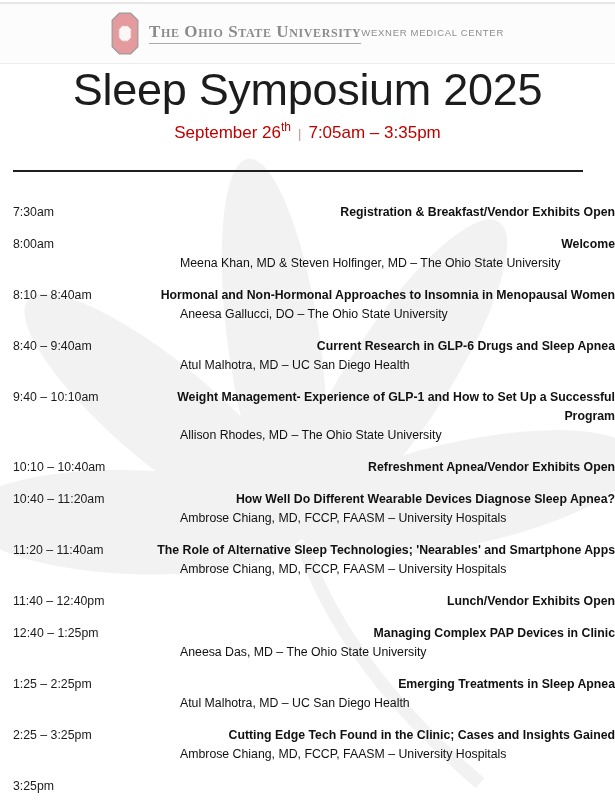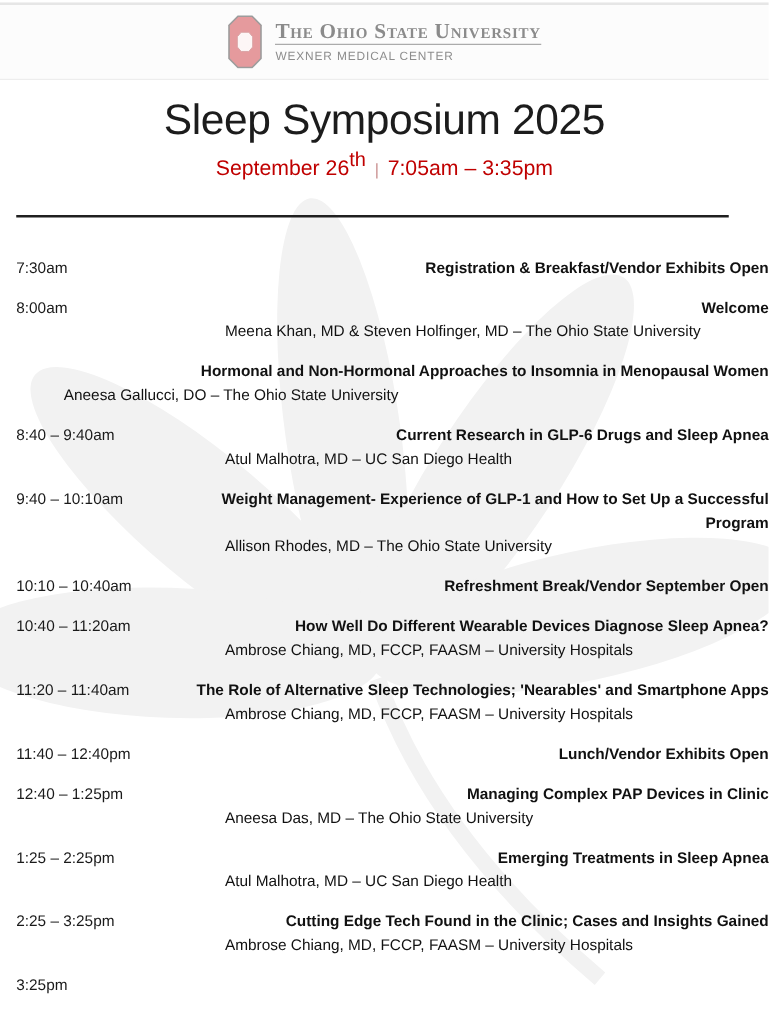--- a/index.html
+++ b/index.html
@@ -9,32 +9,32 @@
 
   
   .watermark { position:absolute; left:0; top:158px; z-index:0; pointer-events:none; }
 
   
   .banner { position:relative; z-index:1; margin-top:2px; height:62px;
             background:#fcfcfc; border-top:2px solid #e6e6e6; border-bottom:1px solid #ededed;
             display:flex; align-items:center; justify-content:center; }
   .banner-inner { display:flex; align-items:center; gap:10px; }
   .block-o { display:block; }
-  .logo-text { display:flex; flex-direction:column; }
+  .logo-text { display:flex; }
   .univ-name { font-family:"Liberation Serif", serif; font-variant:small-caps; font-weight:600;
                font-size:17px; letter-spacing:0.6px; color:#8b8b8b;
                border-bottom:1px solid #ababab; padding-bottom:2px; line-height:1.05; }
   .division { font-size:9.5px; letter-spacing:0.7px; color:#8d8d8d; margin-top:4px; }
 
   
-  .doc-title { position:relative; z-index:1; text-align:center; margin-top:13px;
-               font-size:34px; font-weight:400; color:#1c1c1c; letter-spacing:-0.3px; }
+  .doc-title { position:relative; z-index:1; text-align:center; margin-top:0;
+               font-size:45px; font-weight:400; color:#1c1c1c; letter-spacing:-0.3px; }
   .doc-subtitle { position:relative; z-index:1; text-align:center; margin-top:4px;
                   font-size:17px; color:#C00000; }
-  .doc-subtitle sup { font-size:16px; vertical-align:super;text-align:center; }
+  .doc-subtitle sup { font-size:12px; vertical-align:super;text-align:center; }
   .subtitle-sep { color:#c98f8f; font-size:13px; margin:0 7px; }
 
   
   .divider { position:relative; z-index:1; margin:27px 32px 0 13px; width:570px;
              border:none; border-top:2px solid #1f1f1f; }
 
   
   .schedule { position:relative; z-index:1; margin:31px 0 12px 13px; font-size:12.3px;
               line-height:19px; color:#111; }
   .row { display:flex; margin-bottom:13px; }
@@ -98,20 +98,21 @@
         </div>
       </div>
       <div class="row">
         <div class="row-time">8:00am</div>
         <div class="row-content">
           <div class="row-title">Welcome</div>
           <div class="row-speaker">Meena Khan, MD &amp; Steven Holfinger, MD – The Ohio State University</div>
         </div>
       </div>
       <div class="row">
+        <div class="row-time">8:10 – 8:40am</div>
         <div class="row-content">
           <div class="row-title">Hormonal and Non-Hormonal Approaches to Insomnia in Menopausal Women</div>
           <div class="row-speaker">Aneesa Gallucci, DO – The Ohio State University</div>
         </div>
       </div>
       <div class="row">
         <div class="row-time">8:40 – 9:40am</div>
         <div class="row-content">
           <div class="row-title">Current Research in GLP-6 Drugs and Sleep Apnea</div>
           <div class="row-speaker">Atul Malhotra, MD – UC San Diego Health</div>
@@ -121,21 +122,21 @@
         <div class="row-time">9:40 – 10:10am</div>
         <div class="row-content">
           <div class="row-title">Weight Management- Experience of GLP-1 and How to Set Up a Successful
 Program</div>
           <div class="row-speaker">Allison Rhodes, MD – The Ohio State University</div>
         </div>
       </div>
       <div class="row">
         <div class="row-time">10:10 – 10:40am</div>
         <div class="row-content">
-          <div class="row-title">Refreshment Break/Vendor September Open</div>
+          <div class="row-title">Refreshment Apnea/Vendor Exhibits Open</div>
         </div>
       </div>
       <div class="row">
         <div class="row-time">10:40 – 11:20am</div>
         <div class="row-content">
           <div class="row-title">How Well Do Different Wearable Devices Diagnose Sleep Apnea?</div>
           <div class="row-speaker">Ambrose Chiang, MD, FCCP, FAASM – University Hospitals</div>
         </div>
       </div>
       <div class="row">

